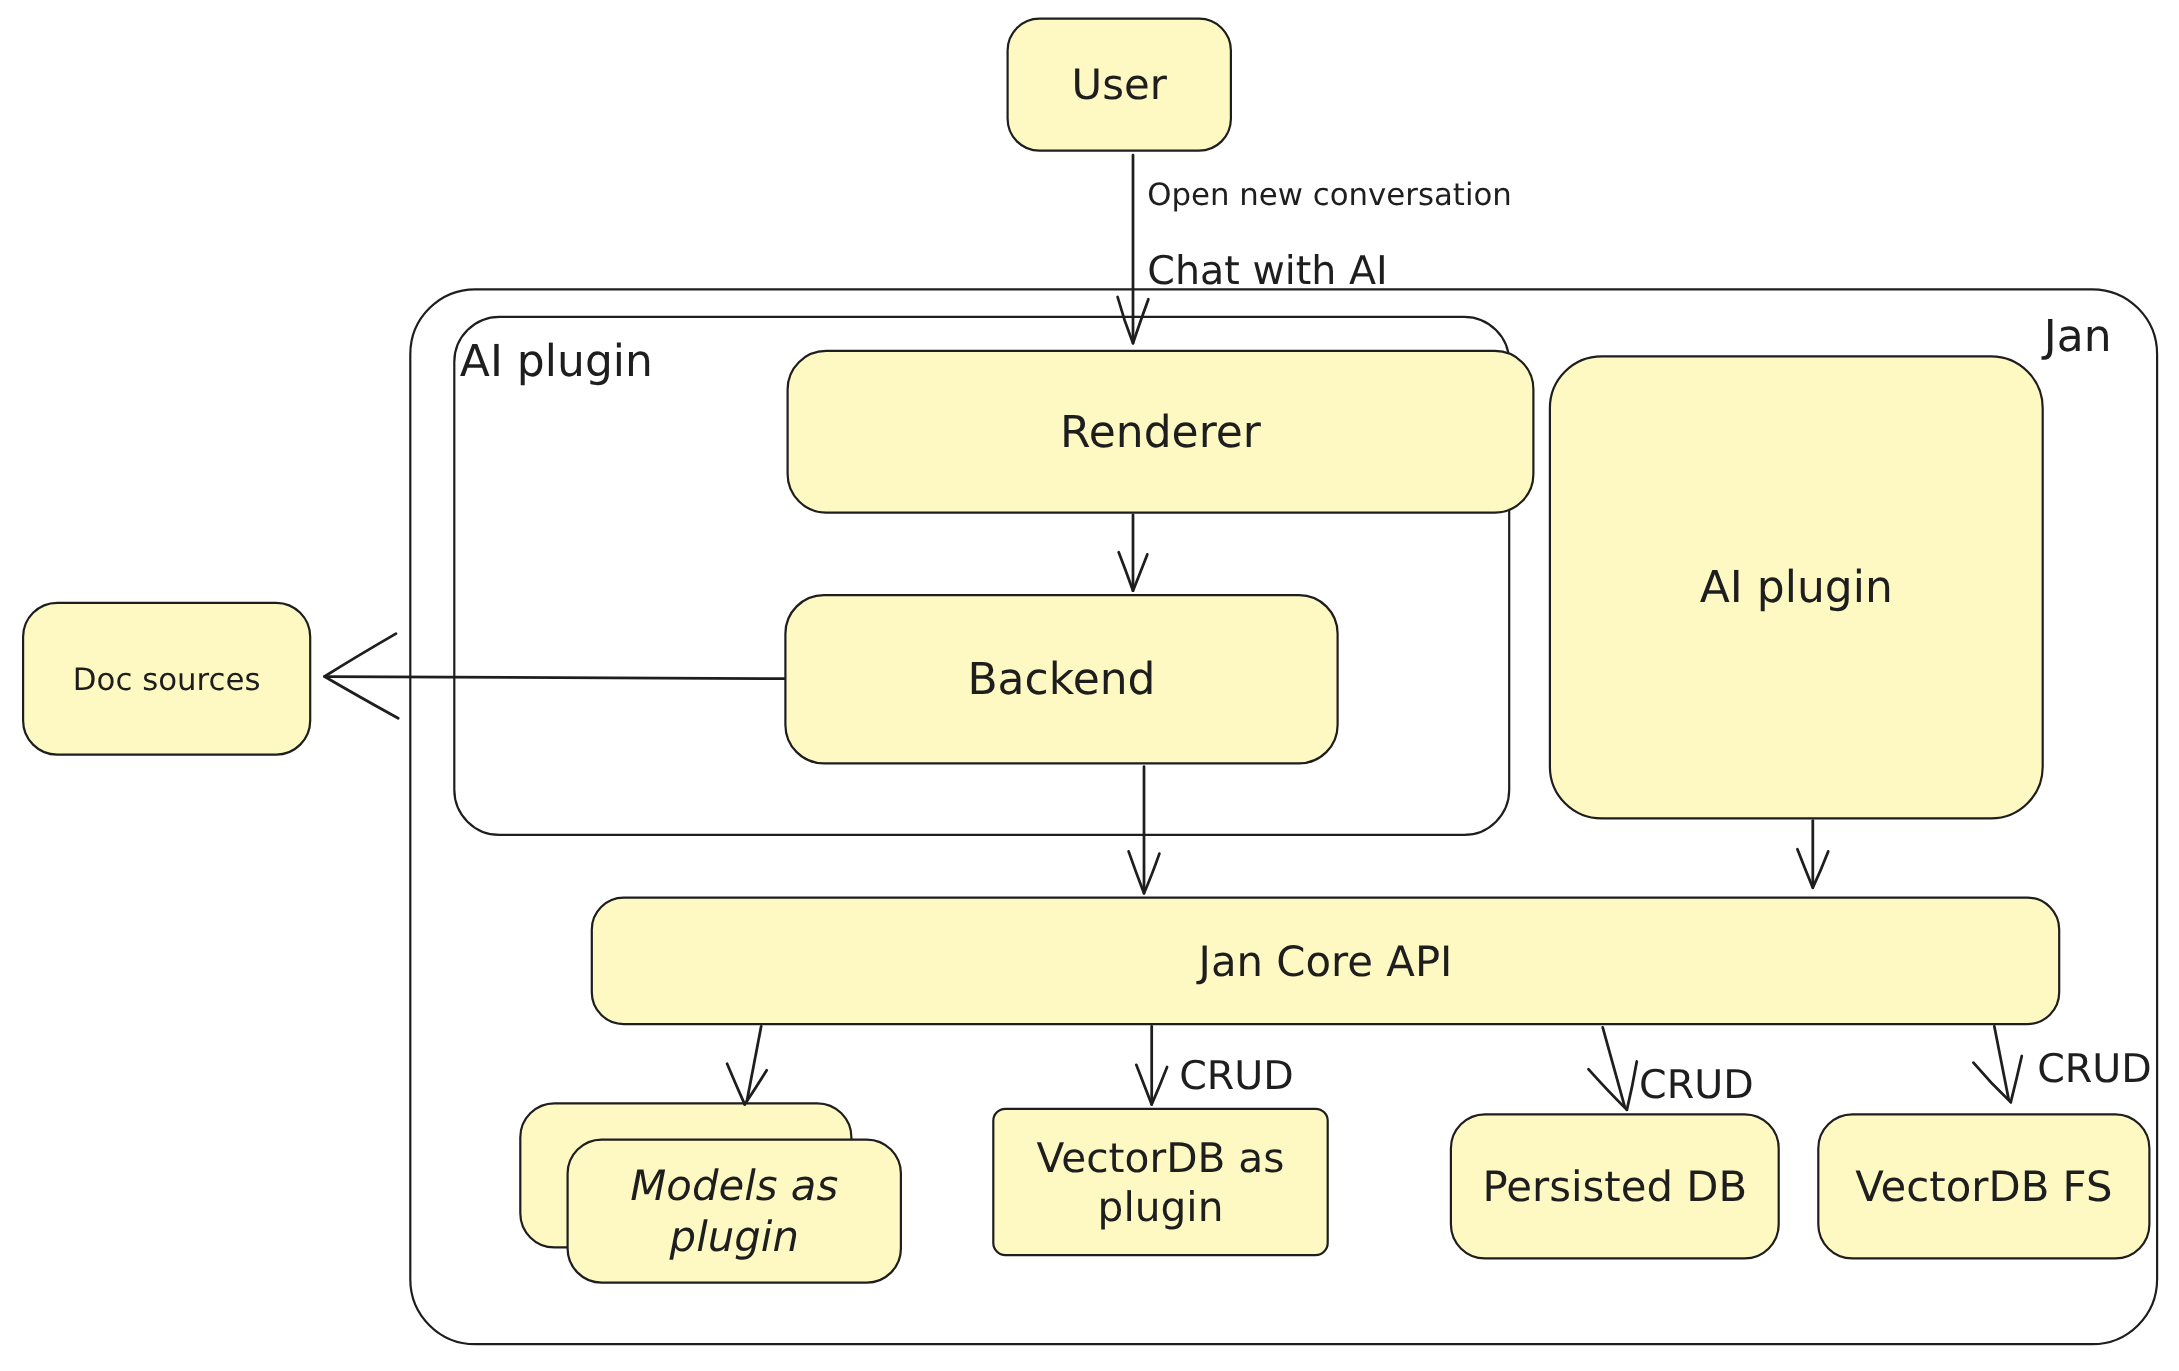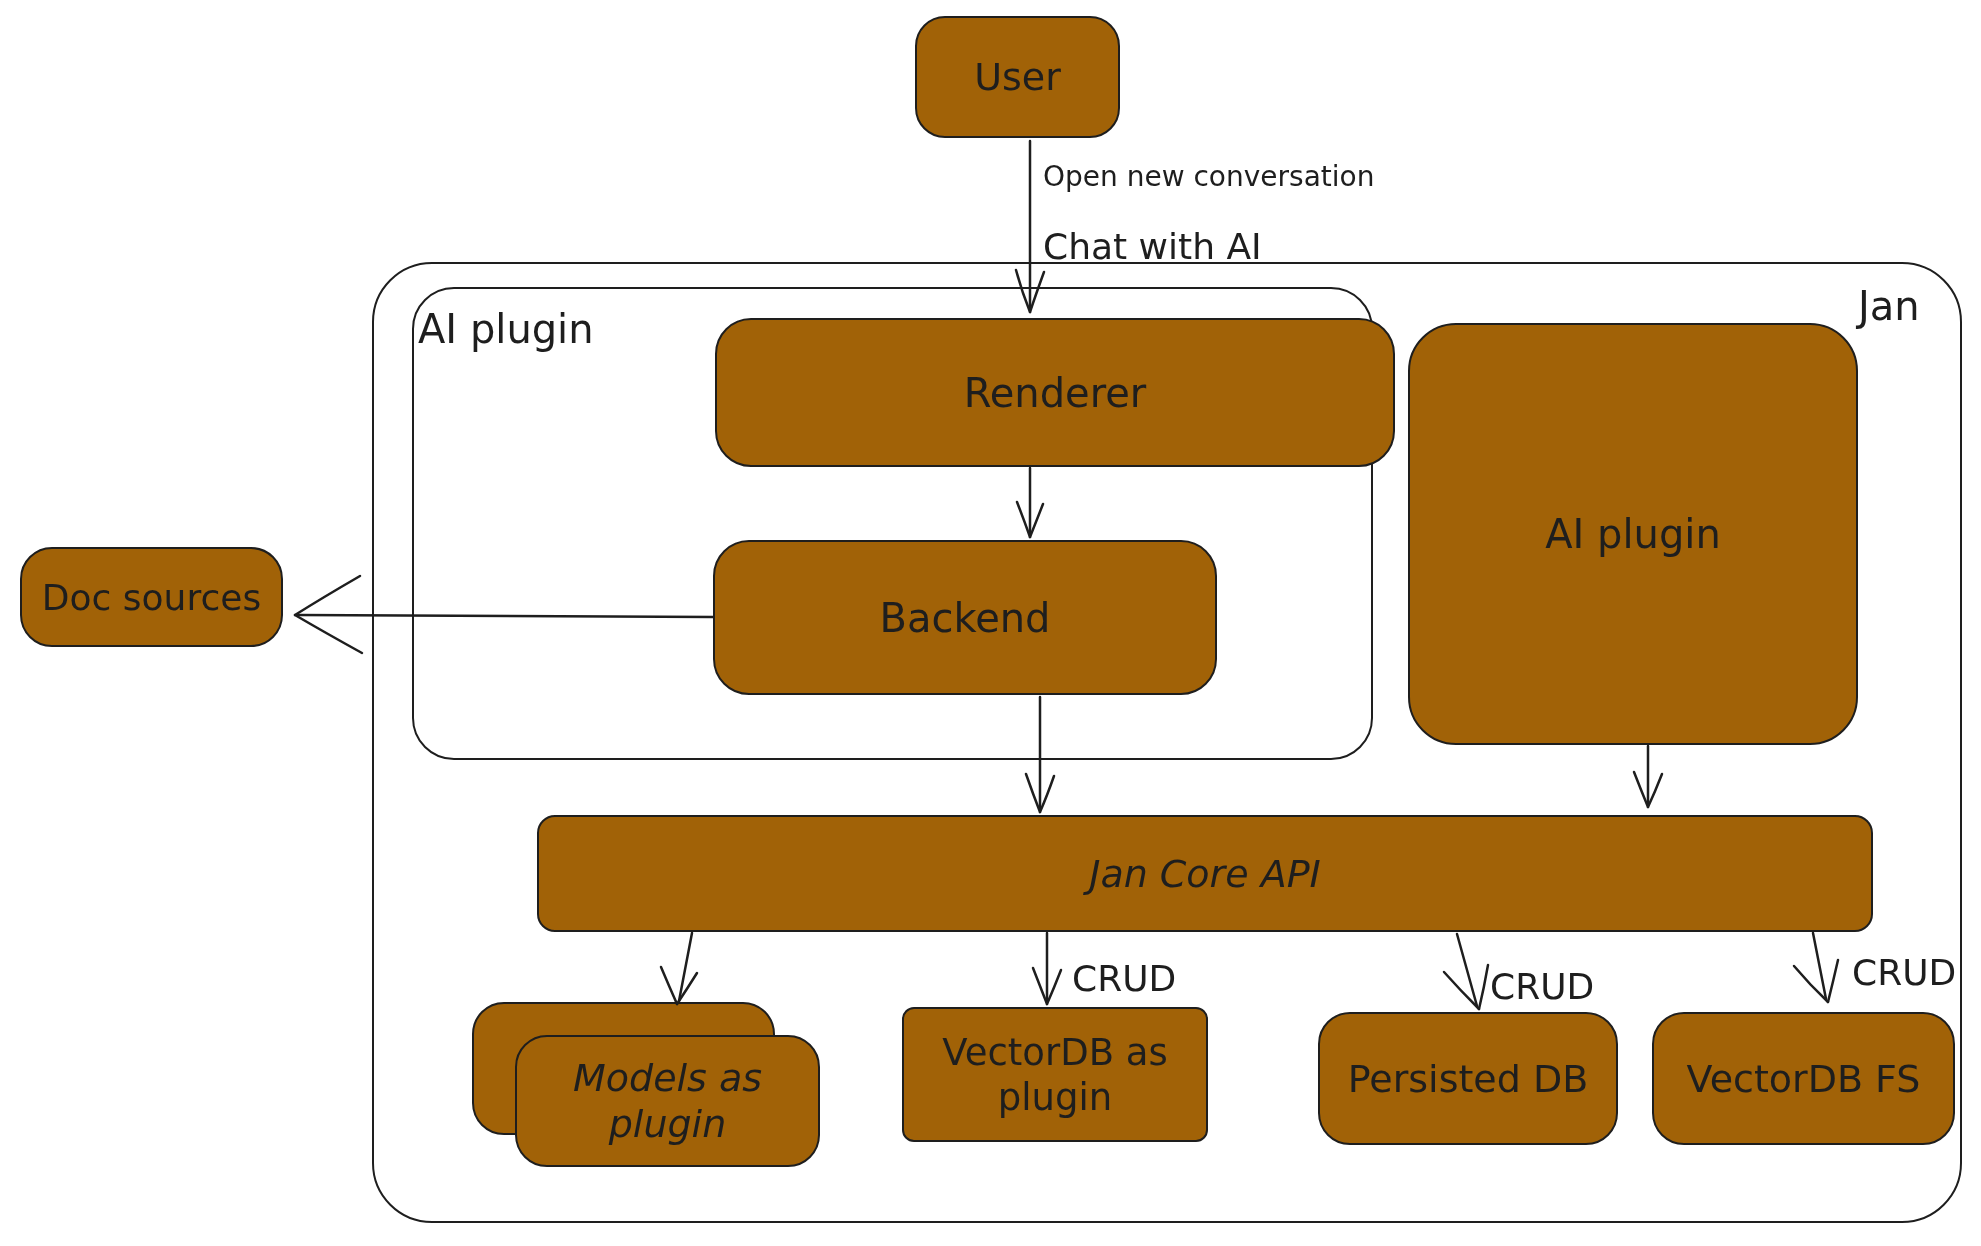--- a/index.html
+++ b/index.html
@@ -7,21 +7,21 @@
     position:relative;
     width:1981px;height:1246px;
     background:#ffffff;
     font-family:"DejaVu Sans", sans-serif;
     color:#1e1e1e;
     overflow:hidden;
   }
   .box{
     position:absolute;
     border:2.5px solid #1e1e1e;
-    background:#a16207;
+    background:#fef9c3;
     box-sizing:border-box;
     display:flex;align-items:center;justify-content:center;
     text-align:center;
   }
   .box .lbl{width:100%;}
   .container-box{background:transparent;}
   .floating{position:absolute;white-space:nowrap;}
   svg.wires{position:absolute;left:0;top:0;pointer-events:none;}
   svg.wires *{pointer-events:auto;}
 </style>
@@ -38,29 +38,29 @@
 
   <div class="box" style="left:715px;top:318px;width:680px;height:149px;border-radius:36px;font-size:40px;">
     <div class="lbl">Renderer</div>
   </div>
 
 
   <div class="box" style="left:713px;top:540px;width:504px;height:155px;border-radius:36px;font-size:40px;">
     <div class="lbl">Backend</div>
   </div>
 
-  <div class="box" style="left:20px;top:547px;width:263px;height:100px;border-radius:32px;font-size:36px;">
+  <div class="box" style="left:20px;top:547px;width:263px;height:140px;border-radius:32px;font-size:28px;">
     <div class="lbl">Doc sources</div>
   </div>
 
   <div class="box" style="left:1408px;top:323px;width:450px;height:422px;border-radius:48px;font-size:40px;">
     <div class="lbl">AI plugin</div>
   </div>
 
-  <div class="box" style="left:537px;top:815px;width:1336px;height:117px;border-radius:18px;font-size:38px;font-style:italic;">
+  <div class="box" style="left:537px;top:815px;width:1336px;height:117px;border-radius:30px;font-size:38px;">
     <div class="lbl">Jan Core API</div>
   </div>
 
   <div class="box" style="left:915px;top:16px;width:205px;height:122px;border-radius:30px;font-size:38px;">
     <div class="lbl">User</div>
   </div>
 
   <div class="box" style="left:472px;top:1002px;width:303px;height:133px;border-radius:32px;"></div>
   <div class="box" style="left:515px;top:1035px;width:305px;height:132px;border-radius:32px;font-size:38px;line-height:46px;font-style:italic;">
     <div class="lbl" style="padding:0 30px;">Models as plugin</div>

